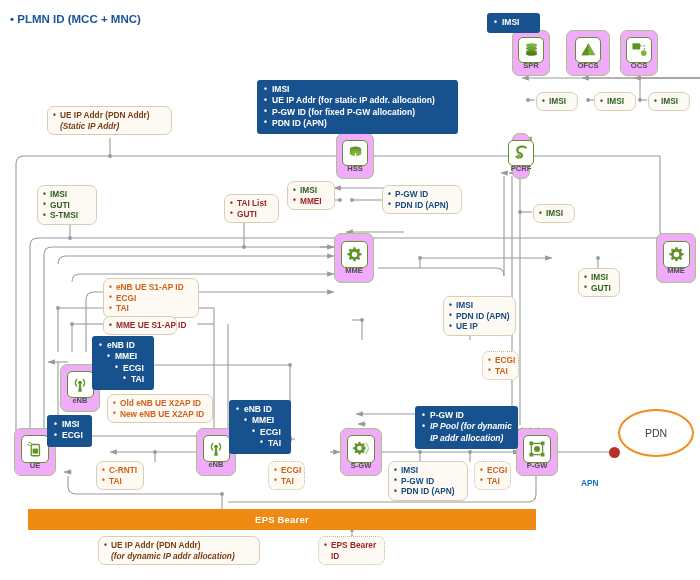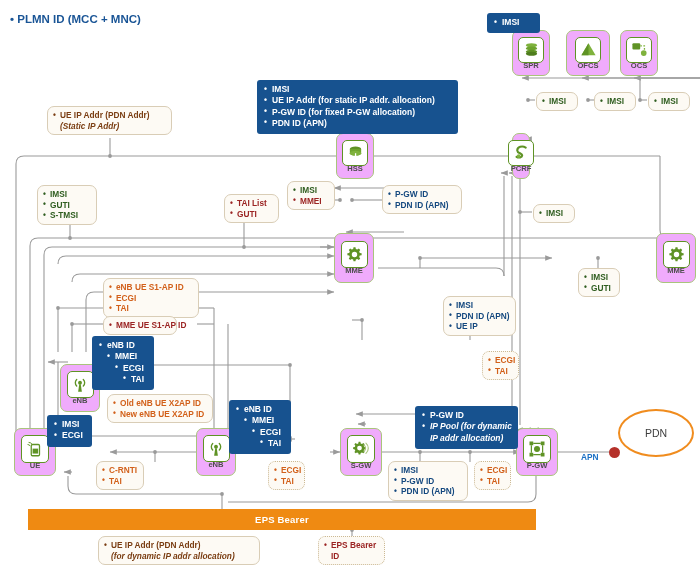--- a/index.html
+++ b/index.html
@@ -363,21 +363,21 @@
           <path d="M7,4.5 H17 M7,19.5 H17 M4.5,7 V17 M19.5,7 V17" stroke="#5f9325" stroke-width="1.6"></path>
         </svg>
     </div>
     <div class="nm">P-GW</div>
   </div>
 
   <div class="abs pdn" style="left:618px;top:409px;width:76px;height:48px;">
     <span>PDN</span>
   </div>
   <div class="abs apn-dot" style="left:609px;top:447px;width:11px;height:11px;"></div>
-  <div class="abs apn-lbl" style="left:581px;top:452px;text-align:right;">APN</div>
+  <div class="abs apn-lbl" style="left:581px;top:478px;text-align:right;">APN</div>
 
   <div class="abs blue" style="left:257px;top:80px;width:201px;">
     <ul>
       <li>IMSI</li>
       <li>UE IP Addr (for static IP addr. allocation)</li>
       <li>P-GW ID (for fixed P-GW allocation)</li>
       <li>PDN ID (APN)</li>
     </ul>
   </div>
 

